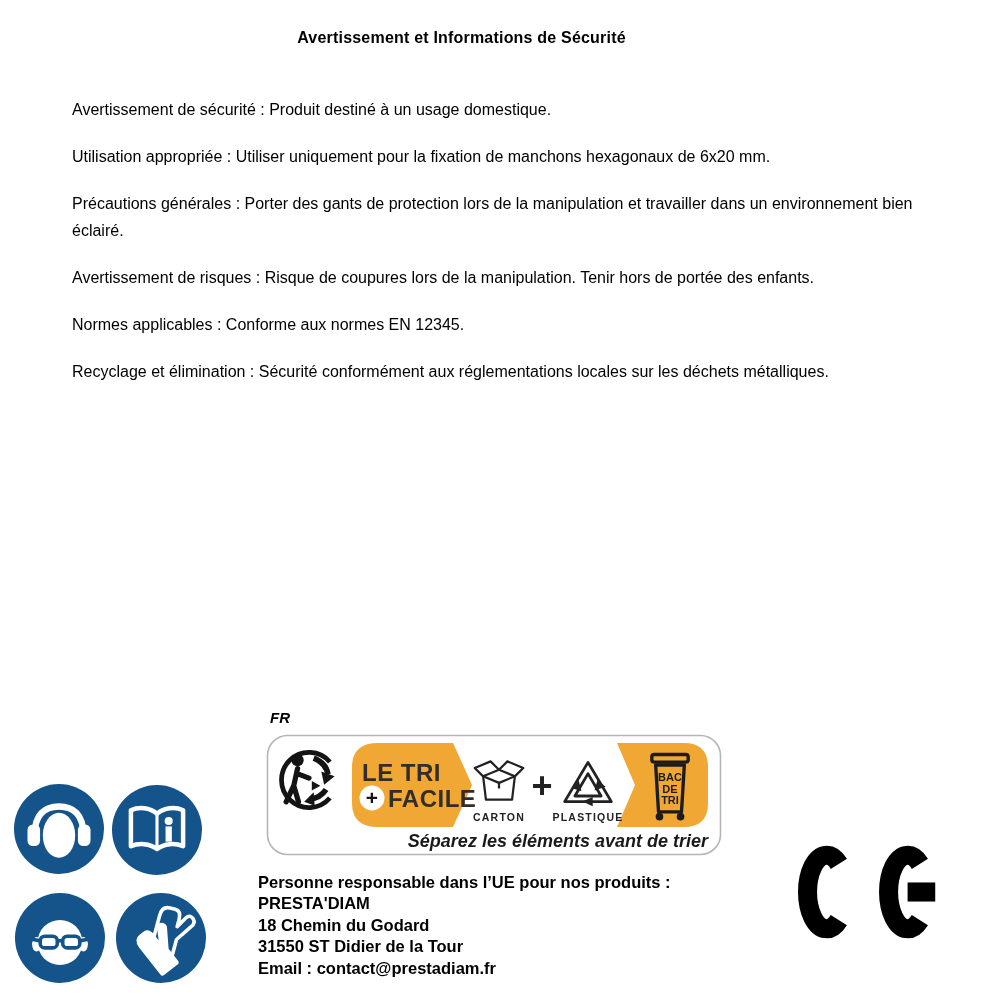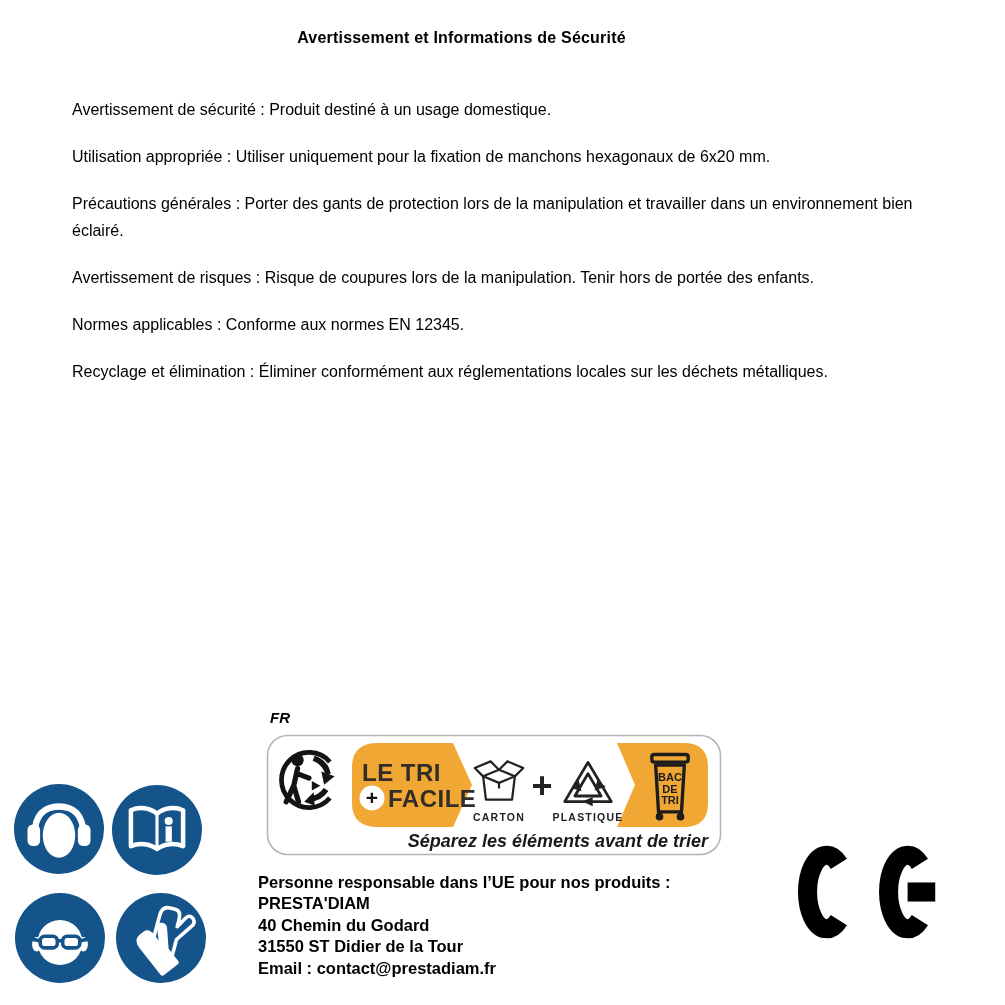--- a/index.html
+++ b/index.html
@@ -31,21 +31,21 @@
 <body>
 
 <div class="title">Avertissement et Informations de Sécurité</div>
 
 <div class="bodytext">
   <p>Avertissement de sécurité : Produit destiné à un usage domestique.</p>
   <p>Utilisation appropriée : Utiliser uniquement pour la fixation de manchons hexagonaux de 6x20 mm.</p>
   <p>Précautions générales : Porter des gants de protection lors de la manipulation et travailler dans un environnement bien éclairé.</p>
   <p>Avertissement de risques : Risque de coupures lors de la manipulation. Tenir hors de portée des enfants.</p>
   <p>Normes applicables : Conforme aux normes EN 12345.</p>
-  <p>Recyclage et élimination : Éliminer conformément aux réglementations locales sur les déchets métalliques.</p>
+  <p>Recyclage et élimination : Sécurité conformément aux réglementations locales sur les déchets métalliques.</p>
 </div>
 
 <div class="icon-grid">
 
   <svg class="picto" style="left:0;top:0" width="90" height="90" viewBox="0 0 100 100">
     <circle cx="50" cy="50" r="50" fill="#15538B"></circle>
     <path d="M23,56 C23,34 34,25 50,25 C66,25 77,34 77,56" stroke="#fff" stroke-width="7" fill="none"></path>
     <ellipse cx="50" cy="57" rx="18" ry="25" fill="#fff"></ellipse>
     <rect x="15" y="45" width="14" height="24" rx="6" fill="#fff"></rect>
     <rect x="71" y="45" width="14" height="24" rx="6" fill="#fff"></rect>
@@ -136,21 +136,21 @@
     <text x="23" y="43" font-size="11.5" font-weight="bold" fill="#1c1c1c" text-anchor="middle">DE</text>
     <text x="23" y="55" font-size="11.5" font-weight="bold" fill="#1c1c1c" text-anchor="middle">TRI</text>
   </svg>
 
   <text x="442" y="113" font-size="18" font-style="italic" font-weight="600" fill="#1a1a1a" text-anchor="end">Séparez les éléments avant de trier</text>
 </svg>
 
 <div class="address">
   <div>Personne responsable dans l’UE pour nos produits :</div>
   <div>PRESTA'DIAM</div>
-  <div>40 Chemin du Godard</div>
+  <div>18 Chemin du Godard</div>
   <div>31550 ST Didier de la Tour</div>
   <div>Email : contact@prestadiam.fr</div>
 </div>
 
 <svg class="ce" width="143" height="100" viewBox="0 0 150 100">
   <path d="M43.9,20.5 A20,38.5 0 1 0 43.9,79.5" fill="none" stroke="#000" stroke-width="20"></path>
   <path d="M128.9,20.5 A20,38.5 0 1 0 128.9,79.5" fill="none" stroke="#000" stroke-width="20"></path>
   <path d="M116,50 H145" stroke="#000" stroke-width="20"></path>
 </svg>
 

